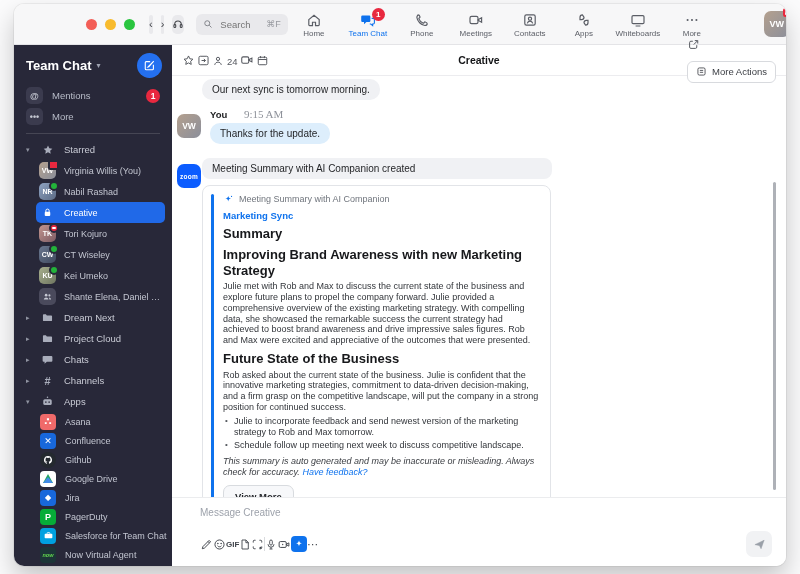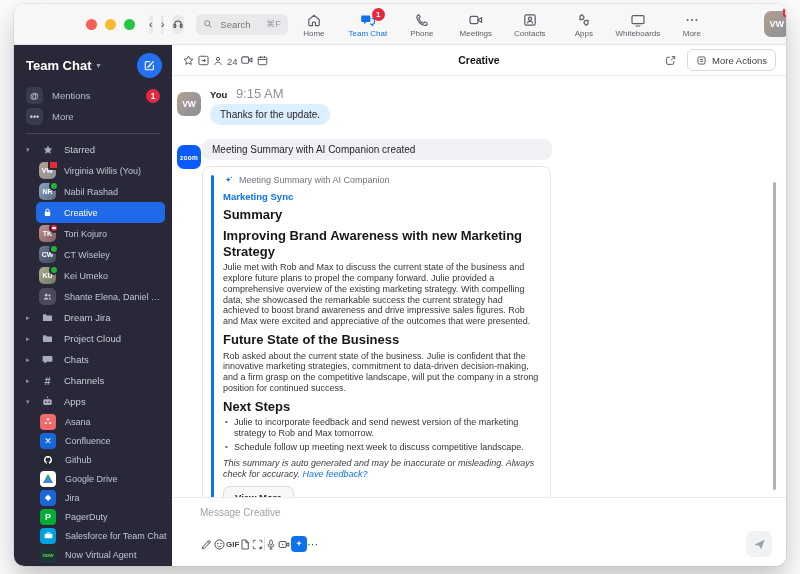--- a/index.html
+++ b/index.html
@@ -58,34 +58,34 @@
   .ic-gd{background:#fff;} .gd-tri{width:0;height:0;border-left:5px solid transparent;border-right:5px solid transparent;border-bottom:9px solid #1ea362;position:relative;}
   .gd-tri::after{content:"";position:absolute;left:-5px;top:3px;width:0;height:0;border-left:5px solid transparent;border-right:5px solid transparent;border-bottom:6px solid #4688f4;opacity:.9;}
   .ic-jira{background:#1868db;font-size:8px;} .ic-pd{background:#06ac38;} .ic-sf{background:#00a1e0;}
   .ic-now{background:#1c3537;} .now-txt{color:#62d84e;font-size:5.5px;font-weight:bold;font-style:italic;}
   
   .main{flex:1;display:flex;flex-direction:column;min-width:0;position:relative;background:#fff;}
   .chat-head{height:30px;border-bottom:1px solid #ececef;display:flex;align-items:center;padding:0 10px;flex:0 0 auto;position:relative;}
   .ch-icons{display:flex;align-items:flex-end;gap:2px;color:#54575e;z-index:2;}
   .member{display:flex;align-items:center;gap:3px;font-size:9.5px;color:#54575e;}
   .ch-title{position:absolute;left:0;right:0;text-align:center;font-weight:bold;font-size:10.5px;color:#141517;}
-  .ch-right{margin-left:auto;display:flex;align-items:center;gap:10px;color:#54575e;z-index:2;}
+  .ch-right{margin-left:auto;display:flex;align-items:flex-start;gap:10px;color:#54575e;z-index:2;flex-direction:column;}
   .more-actions{display:flex;align-items:center;gap:5px;border:1px solid #d8dade;border-radius:6px;height:20px;padding:0 8px;font-size:9.5px;color:#3a3d43;background:#fff;}
   .msgs{flex:1;overflow:hidden;position:relative;padding-top:2px;}
   .bubble{display:inline-block;background:#f0f1f4;border-radius:10px;padding:5px 10px;font-size:10px;color:#1f2023;}
   .bubble.blue{background:#ddeefc;}
   .b1{margin:1px 0 0 30px;}
   .mgroup{position:relative;padding-left:38px;}
   .g-you{margin-top:8px;}
   .g-bot{margin-top:14px;}
   .mavatar{position:absolute;left:5px;top:6px;width:24px;height:24px;border-radius:7px;background:linear-gradient(135deg,#b4a08e,#8b8f9b);display:flex;align-items:center;justify-content:center;color:#fff;font-size:8.5px;font-weight:bold;}
   .zoom-logo{background:#0b5cff;}
   .zoom-logo span{font-size:6.5px;font-weight:bold;letter-spacing:.2px;}
   .mhead{font-size:9.5px;color:#1b1c1e;font-weight:bold;}
-  .mtime{font-weight:normal;color:#8e929a;font-size:13px;margin-left:6px;}
+  .mtime{font-weight:normal;color:#8e929a;font-size:11px;margin-left:14px;font-family:Liberation Serif, serif;}
   .mbody{margin-top:3px;}
   .notice{width:350px;box-sizing:border-box;border-radius:8px;}
   
   .card{margin:6px 0 0 30px;width:349px;box-sizing:border-box;border:1px solid #e2e4e8;border-radius:8px;background:#fff;padding:8px 10px 10px 8px;display:flex;}
   .vbar{width:3px;border-radius:2px;background:#0e72ed;flex:0 0 auto;margin-right:9px;}
   .cbody{flex:1;min-width:0;font-size:9px;color:#33363b;line-height:1.2;}
   .ai-head{display:flex;align-items:center;gap:5px;color:#70757d;font-size:9px;}
   .c-link{color:#0e72ed;font-weight:bold;font-size:9.5px;margin-top:5px;}
   .c-h{font-weight:bold;font-size:13px;color:#17181b;margin-top:5px;}
   .c-p{margin-top:3px;}
@@ -315,21 +315,21 @@
         <span class="nm">Shante Elena, Daniel Bow...</span>
       </div>
 
       <div class="sec">
         <span class="chev">▸</span>
         <span class="sic">
             <svg width="13" height="13" viewBox="0 0 20 20" fill="currentColor">
               <path d="M3 6.3A1.3 1.3 0 0 1 4.3 5h3.2l1.5 1.9h6.7A1.3 1.3 0 0 1 17 8.2v6A1.3 1.3 0 0 1 15.7 15.5H4.3A1.3 1.3 0 0 1 3 14.2z"></path>
             </svg>
           </span>
-        <span>Dream Jira</span>
+        <span>Dream Next</span>
       </div>
       <div class="sec">
         <span class="chev">▸</span>
         <span class="sic">
             <svg width="13" height="13" viewBox="0 0 20 20" fill="currentColor">
               <path d="M3 6.3A1.3 1.3 0 0 1 4.3 5h3.2l1.5 1.9h6.7A1.3 1.3 0 0 1 17 8.2v6A1.3 1.3 0 0 1 15.7 15.5H4.3A1.3 1.3 0 0 1 3 14.2z"></path>
             </svg>
           </span>
         <span>Project Cloud</span>
       </div>
@@ -458,20 +458,23 @@
                   <rect x="3.5" y="3.5" width="13" height="13" rx="2.5"></rect>
                   <path d="M7 8h6M7 11.5h6"></path>
                 </svg>
               </span>
             <span>More Actions</span>
           </span>
         </div>
       </div>
 
       <div class="msgs">
+        <div>
+          <span class="bubble b1">Our next sync is tomorrow morning.</span>
+        </div>
 
         <div class="mgroup g-you">
           <div class="mavatar">
               <span>VW</span>
             </div>
           <div class="mhead">
             <span>You</span>
             <span class="mtime">9:15 AM</span>
           </div>
           <div class="mbody"><span class="bubble blue">Thanks for the update.</span></div>
@@ -495,21 +498,20 @@
                   </svg>
                 </span>
               <span>Meeting Summary with AI Companion</span>
             </div>
             <div class="c-link">Marketing Sync</div>
             <div class="c-h">Summary</div>
             <div class="c-h">Improving Brand Awareness with new Marketing Strategy</div>
             <div class="c-p">Julie met with Rob and Max to discuss the current state of the business and explore future plans to propel the company forward. Julie provided a comprehensive overview of the existing marketing strategy. With compelling data, she showcased the remarkable success the current strategy had achieved to boost brand awareness and drive impressive sales figures. Rob and Max were excited and appreciative of the outcomes that were presented.</div>
             <div class="c-h">Future State of the Business</div>
             <div class="c-p">Rob asked about the current state of the business. Julie is confident that the innovative marketing strategies, commitment to data-driven decision-making, and a firm grasp on the competitive landscape, will put the company in a strong position for continued success.</div>
-            <div class="c-h">Next Steps</div>
             <ul class="c-ul">
               <li>Julie to incorporate feedback and send newest version of the marketing strategy to Rob and Max tomorrow.</li>
               <li>Schedule follow up meeting next week to discuss competitive landscape.</li>
             </ul>
             <div class="c-disc">
               <span>This summary is auto generated and may be inaccurate or misleading. Always check for accuracy.</span>
               <a href="#">Have feedback?</a>
             </div>
             <span class="view-more">View More</span>
           </div>

